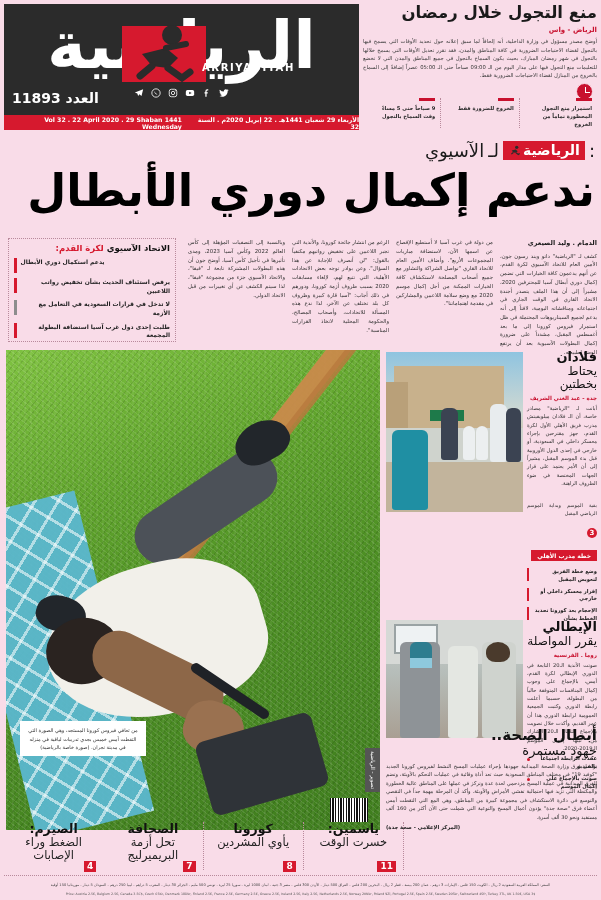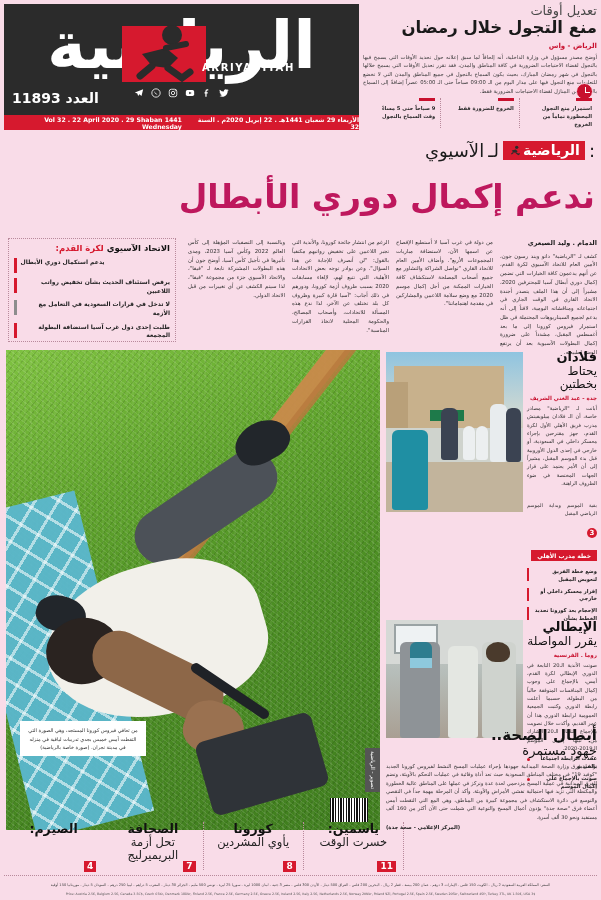--- a/index.html
+++ b/index.html
@@ -96,23 +96,23 @@
   .kicker-word { font-size: 18px; color: #1a1a1a; font-weight: 400; }
   .kicker-lam { font-size: 18px; color: #1a1a1a; }
   .kicker-logo {
     display: inline-flex; align-items: center; justify-content: center;
     background: #d6192e; color: #fff; font-size: 14px; font-weight: bold;
     padding: 1px 5px 2px 5px; position: relative;
   }
   .kicker-logo .mini-runner { width: 11px; height: 11px; margin: 0 2px; }
 
   .main-head {
-    position: absolute; right: 6px; top: 180px; width: 589px;
-    text-align: right; font-size: 33px; font-weight: bold;
-    color: #be185d; line-height: 1.04; letter-spacing: -1px;
+    position: absolute; right: 6px; top: 168px; width: 589px;
+    text-align: right; font-size: 45px; font-weight: bold;
+    color: #000000; line-height: 1.04; letter-spacing: -1px;
   }
 
   
   .lede { position: absolute; left: 4px; top: 238px; width: 593px; height: 106px; }
 
   .lede-byline { font-size: 6.5px; font-weight: bold; color: #1a1a1a; margin-bottom: 3px; text-align: right; }
   .lede-col { position: absolute; top: 0; font-size: 5.4px; line-height: 1.62; color: #333; text-align: justify; }
   .lede-c1 { right: 0;    width: 97px; }
   .lede-c2 { right: 104px; width: 97px; }
   .lede-c3 { right: 208px; width: 97px; }
@@ -358,21 +358,20 @@
           </svg>
       </div>
 
       <div class="mast-datebar">
         <span>الأربعاء 29 شعبان 1441هـ . 22 إبريل 2020م . السنة 32</span>
         <span>Vol 32 . 22 April 2020 . 29 Shaban 1441 Wednesday</span>
       </div>
     </div>
 
     <div class="top-left">
-      <div class="tl-kicker">تعديل أوقات</div>
       <div class="tl-head">منع التجول خلال رمضان</div>
       <div class="tl-byline">الرياض - واس</div>
       <div class="tl-body">أوضح مصدر مسؤول في وزارة الداخلية، أنه إلحاقاً لما سبق إعلانه حول تحديد الأوقات التي يسمح فيها بالتجول لقضاء الاحتياجات الضرورية في كافة المناطق والمدن، فقد تقرر تعديل الأوقات التي يسمح خلالها بالتجول في شهر رمضان المبارك، بحيث يكون السماح بالتجول في جميع المناطق والمدن التي لا تخضع للتعليمات منع التجول فيها على مدار اليوم من الـ 09:00 صباحاً حتى الـ 05:00 عصراً إضافةً إلى السماح بالخروج من المنازل لقضاء الاحتياجات الضرورية فقط.</div>
       <div class="tl-clock"></div>
       <div class="tl-bullets">
         <div class="tl-bullet">
           <div class="tl-dash"></div>
           <div class="tl-btext">استمرار منع التجول المحظورة تماماً من الخروج</div>
         </div>
         <div class="tl-bullet">
@@ -540,20 +539,21 @@
       <div class="rb-head1">أبطال الصحة..</div>
       <div class="rb-head2">جهود مستمرة</div>
       <div class="rb-body">تواصل فرق وزارة الصحة الميدانية جهودها بإجراء عمليات المسح النشط لفيروس كورونا الجديد "كوفيد 19" في مختلف المناطق السعودية حيث تعد أداة وقائية في عمليات التحكم بالأوبئة، وتضم الفرق الميدانية في عملية المسح مزدحمي لعدة عدة وتركز في عملها على المناطق عالية الخطورة والمكتظة التي تزيد فيها احتمالية تفشي الأمراض والأوبئة. وأكد أن المرحلة مهمة جداً في التقصي والتوسع في دائرة الاستكشاف في مجموعة كبيرة من المناطق، وهي المع التي التقطت أمس أعضاء فرق "صحة جدة" يؤدون أعمال المسح والتوعية التي شملت حتى الآن أكثر من 160 ألف مستفيد ونحو 30 ألف أسرة.</div>
       <div class="rb-credit">(المركز الإعلامي - صحة جدة)</div>
     </div>
   </div>
 
   <div class="teasers">
     <div class="teaser">
       <div class="t-title">الصيرم:</div>
+      <div class="t-sub">الضغط وراء الإصابات</div>
       <div class="t-page">4</div>
     </div>
     <div class="teaser">
       <div class="t-title">الصحافة</div>
       <div class="t-sub">تحل أزمة البريميرليج</div>
       <div class="t-page">7</div>
     </div>
     <div class="teaser">
       <div class="t-title">كورونا</div>
       <div class="t-sub">يأوي المشردين</div>

